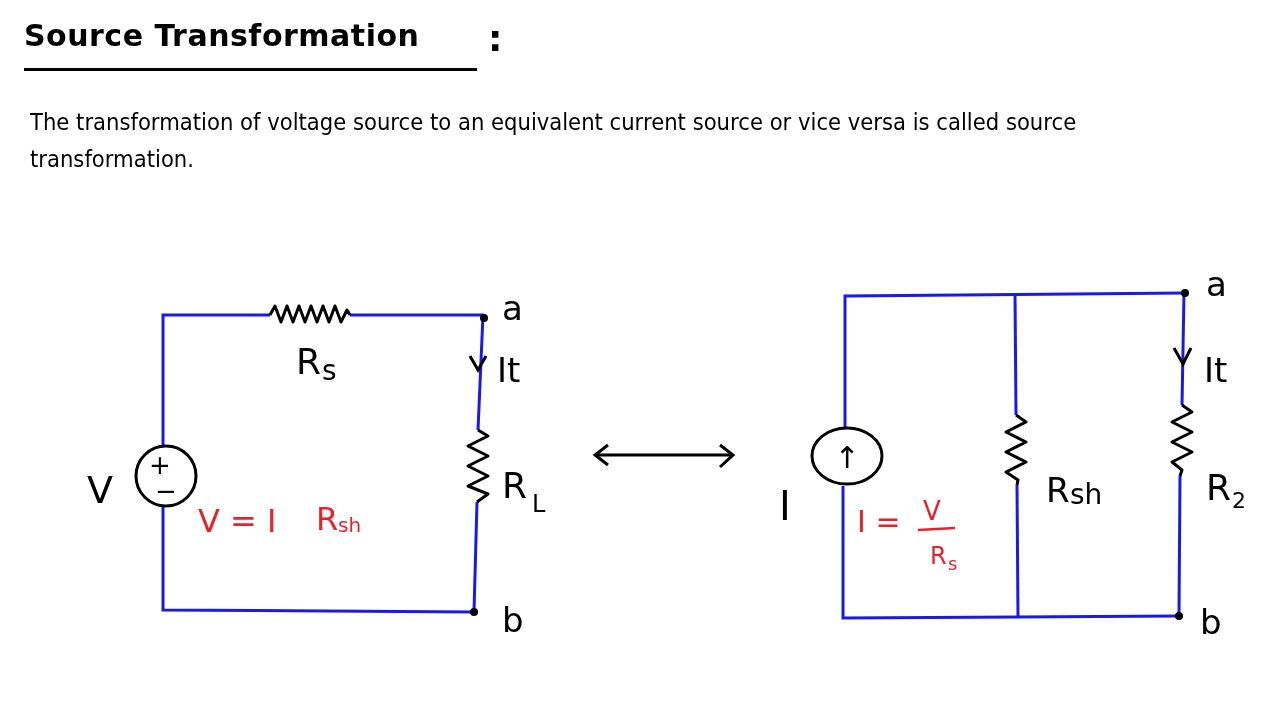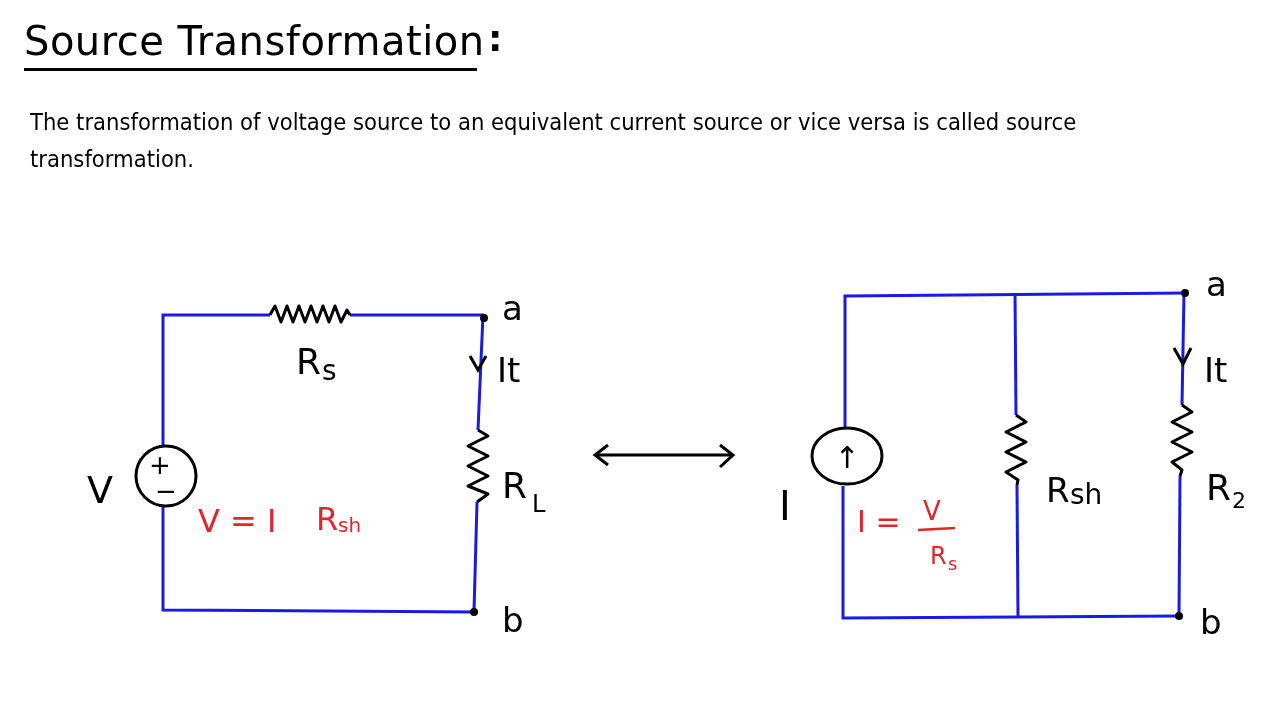--- a/index.html
+++ b/index.html
@@ -1,18 +1,18 @@
 <!DOCTYPE html>
 <html><head>
 <meta charset="utf-8">
 <style>
   html, body { margin: 0; padding: 0; background: #ffffff; }
   body { width: 1280px; height: 720px; position: relative; overflow: hidden;
          font-family: "DejaVu Sans", sans-serif; color: #000; }
-  .title { position: absolute; left: 24px; top: 18px; font-size: 40px; font-weight: normal;
+  .title { position: absolute; left: 24px; top: 18px; font-size: 30px; font-weight: bold;
            letter-spacing: 0.5px; font-family: "DejaVu Sans", sans-serif; }
   .title-colon { position: absolute; left: 488px; top: 18px; font-size: 36px; font-weight: bold;
                  font-family: "DejaVu Sans", sans-serif; }
   .title-underline { position: absolute; left: 24px; top: 68px; width: 453px; height: 3px; background: #000; }
   .desc { position: absolute; left: 30px; top: 104px; width: 1200px; font-size: 23px; line-height: 37px;
           font-family: "DejaVu Sans", sans-serif; transform: scaleX(0.92); transform-origin: left top; }
   svg { position: absolute; left: 0; top: 0; }
   .lbl { font-family: "DejaVu Sans", sans-serif; fill: #000; }
   .red { fill: #e3242b; font-family: "DejaVu Sans", sans-serif; }
 </style>

